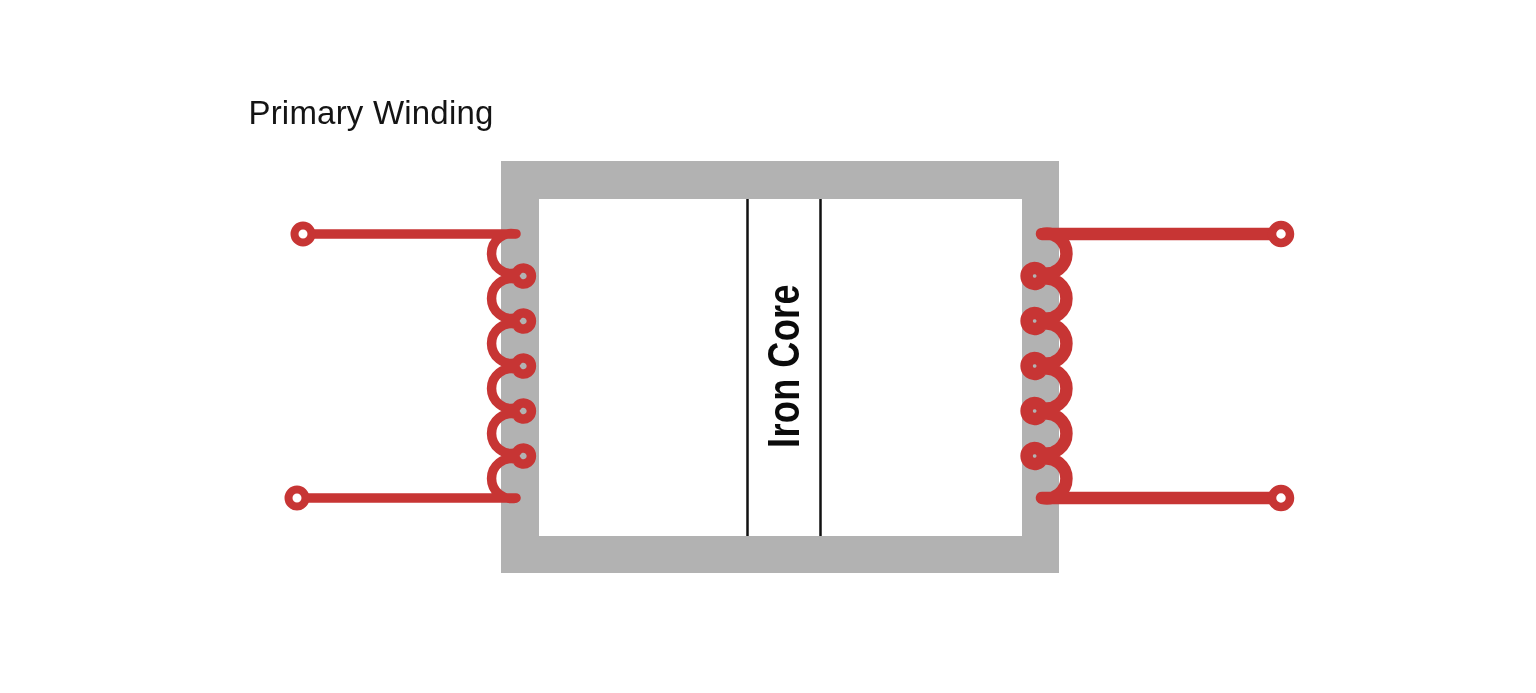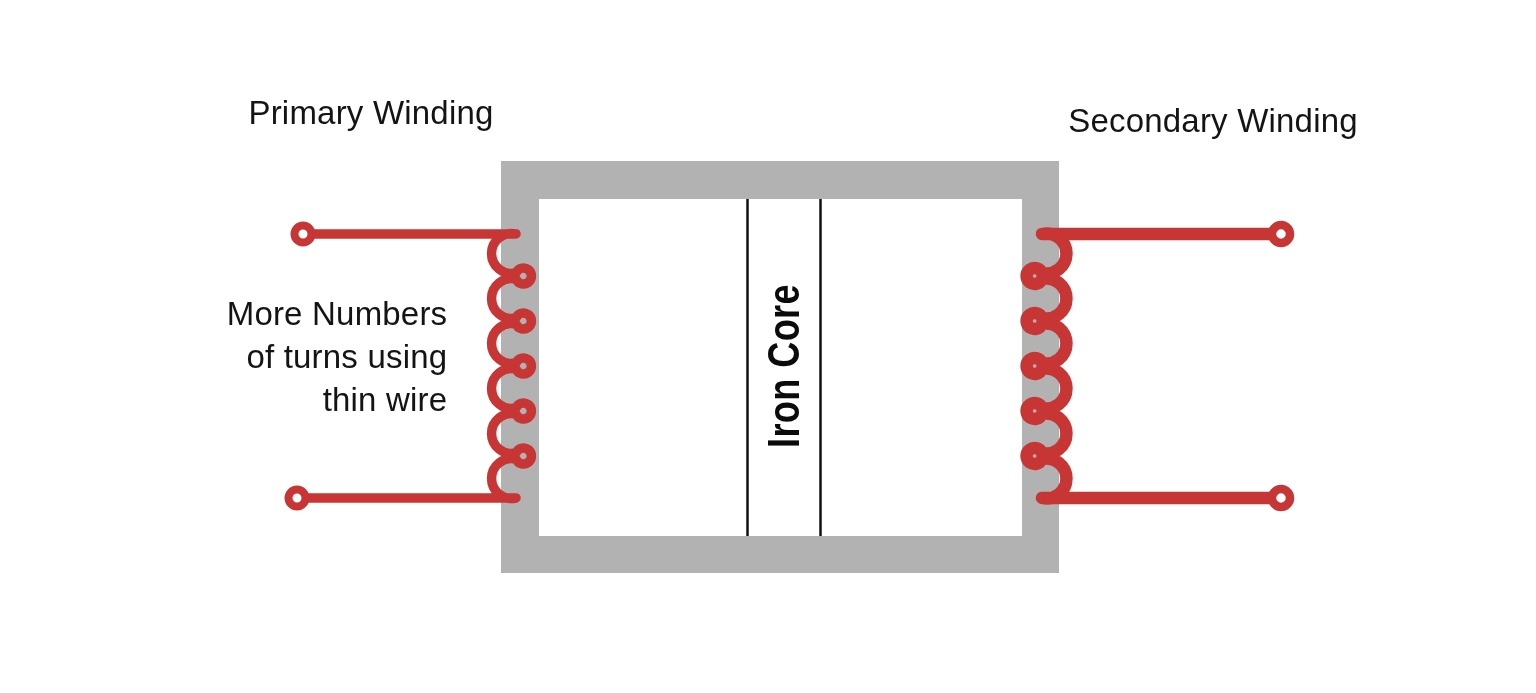--- a/index.html
+++ b/index.html
@@ -9,21 +9,21 @@
     height: 693px;
     background: #ffffff;
     font-family: "Liberation Sans", "DejaVu Sans", sans-serif;
     color: #111111;
     overflow: hidden;
   }
   #diagram-svg { position: absolute; left: 0; top: 0; }
   .label {
     position: absolute;
     transform: translate(-50%, -50%);
-    text-align: right;
+    text-align: center;
     white-space: pre-line;
     font-size: 33px;
     line-height: 43px;
     color: #141414;
     letter-spacing: 0.2px;
   }
   .label.title { font-size: 33px; line-height: 38px; white-space: nowrap; }
   #core-label {
     position: absolute;
     left: 784px;
@@ -68,22 +68,18 @@
              H 1281" fill="none" stroke="#C73534" stroke-width="12.5" stroke-linecap="round" stroke-linejoin="round"></path>
 
     <circle cx="303" cy="234" r="8.5" fill="#FFFFFF" stroke="#C73534" stroke-width="8"></circle>
     <circle cx="297" cy="498" r="8.5" fill="#FFFFFF" stroke="#C73534" stroke-width="8"></circle>
     <circle cx="1281" cy="234" r="9" fill="#FFFFFF" stroke="#C73534" stroke-width="8.5"></circle>
     <circle cx="1281" cy="498" r="9" fill="#FFFFFF" stroke="#C73534" stroke-width="8.5"></circle>
   </svg>
 
   <div class="label title" style="left:371px; top:113px;">Primary Winding</div>
 
-  <div class="label title" style="left:1213px; top:121px;">Secondary Winding</div>
 
-  <div class="label" style="left:337px; top:356px;">More Numbers
-of turns using
-thin wire</div>
 
 
   <div id="core-label">Iron Core</div>
 
 </div>
 
 </body></html>

